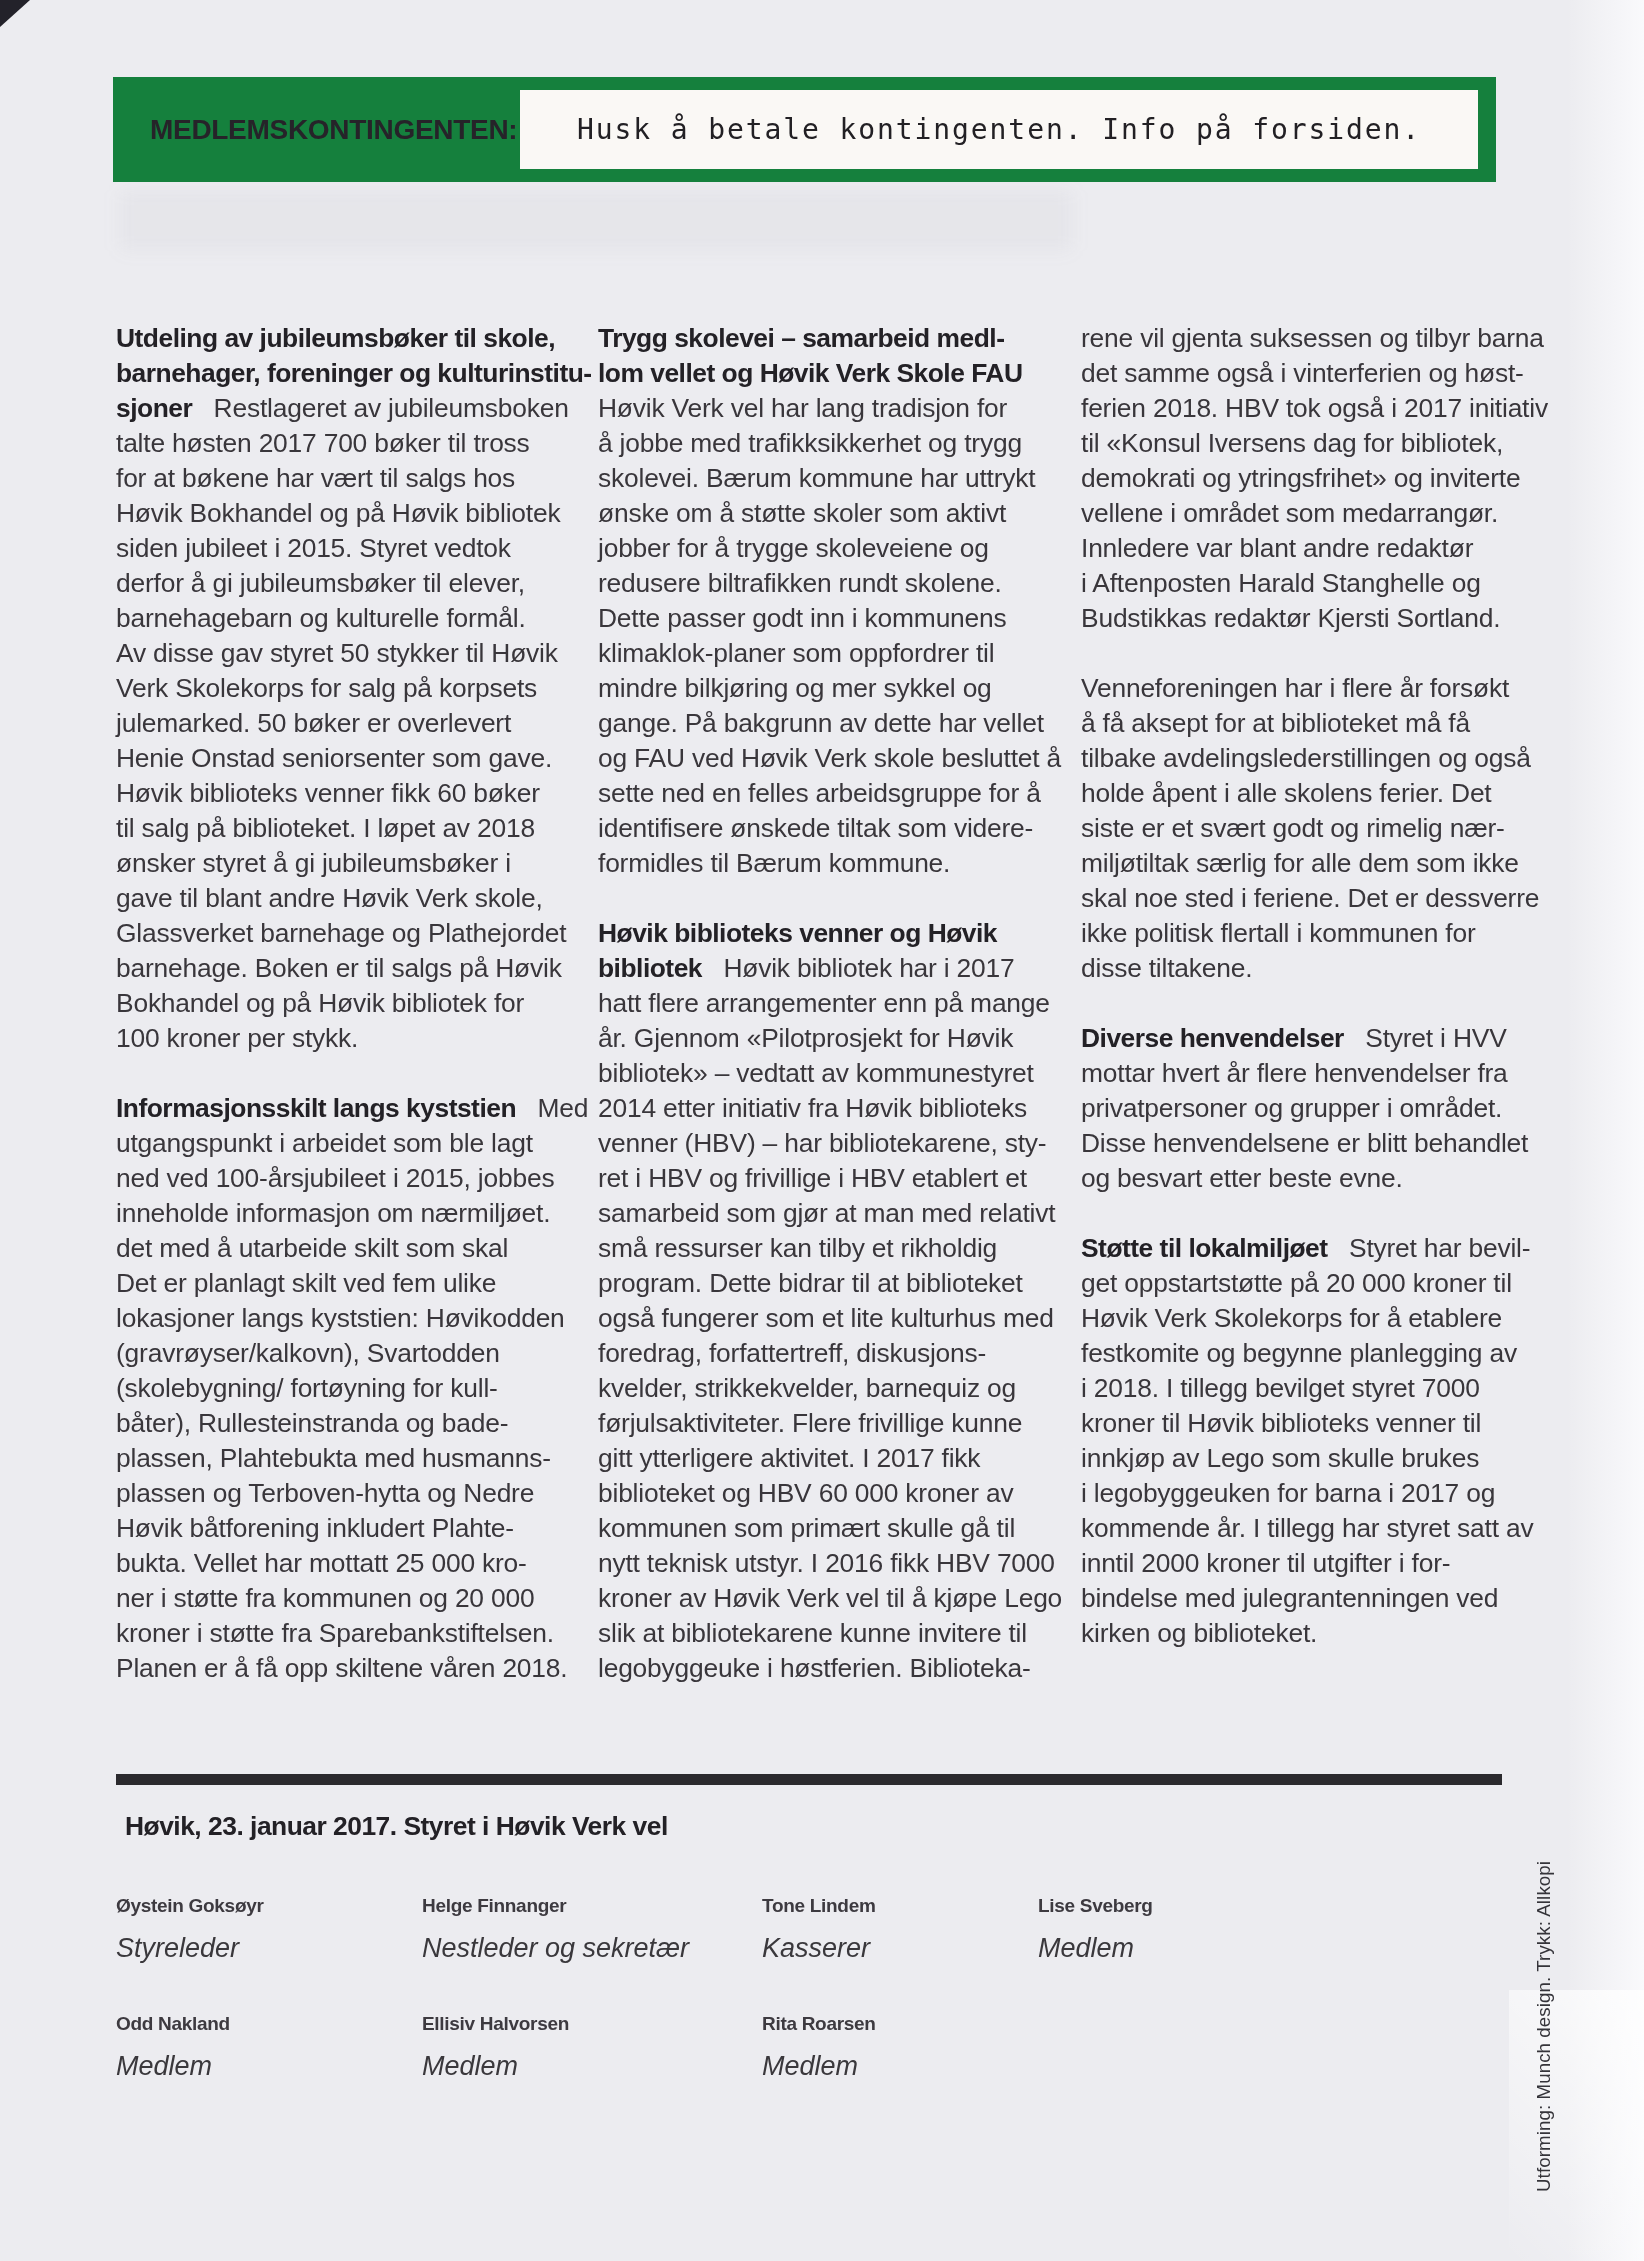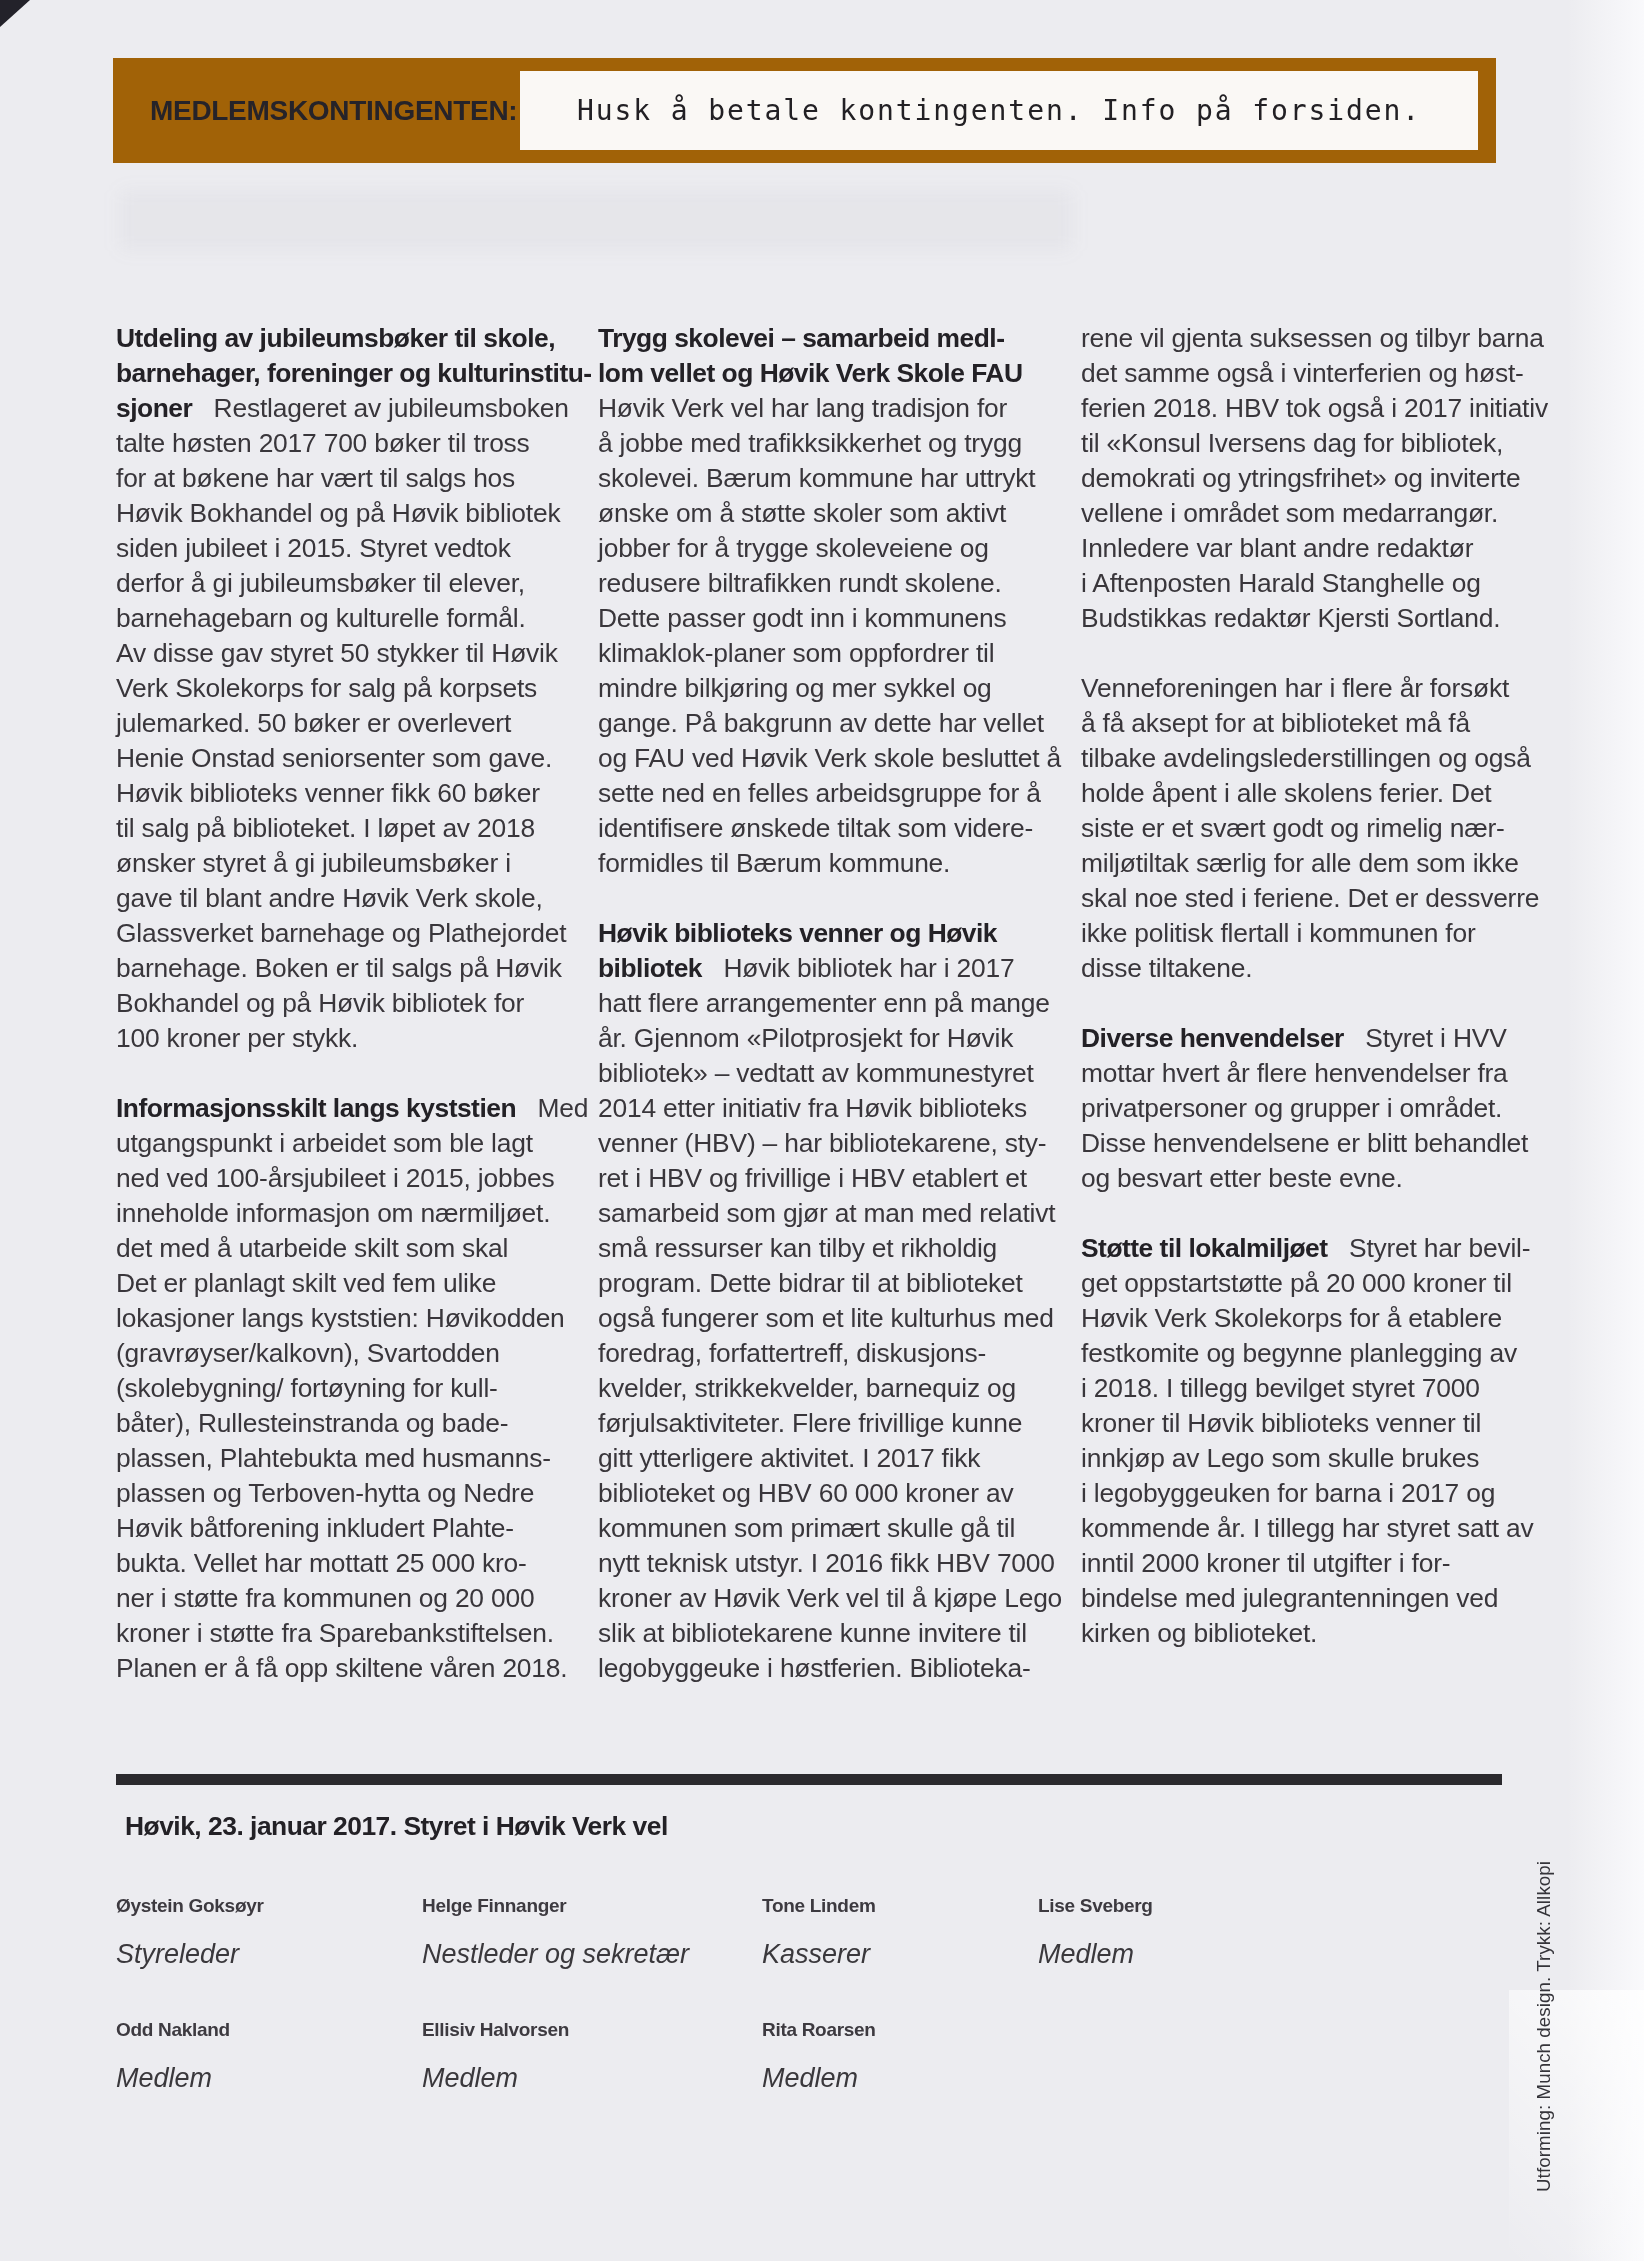--- a/index.html
+++ b/index.html
@@ -22,22 +22,22 @@
     position:absolute;right:0;bottom:0;width:135px;height:271px;
     background:linear-gradient(225deg, rgba(255,255,255,0.8), rgba(255,255,255,0));
   }
   .ghost{
     position:absolute;left:119px;top:190px;width:954px;height:61px;
     background:rgba(110,110,135,0.05);filter:blur(9px);border-radius:5.2px;
   }
 
   
   .banner{
-    position:absolute;left:113px;top:58px;width:1383px;height:105px;
-    background:#a16207;
+    position:absolute;left:113px;top:77px;width:1383px;height:105px;
+    background:#15803d;
     text-decoration:underline;
   }
   .banner-label{
     position:absolute;left:37px;top:0;height:100%;display:flex;align-items:center;
     font-weight:bold;font-size:28px;letter-spacing:-0.3px;color:#262329;
   }
   .banner-box{
     position:absolute;left:407px;top:13px;width:958px;height:79px;
     background:#faf8f5;display:flex;align-items:center;justify-content:center;
   }
@@ -65,21 +65,21 @@
   }
   .dateline{
     position:absolute;left:125px;top:1811px;
     font-weight:bold;font-size:26.4px;letter-spacing:-0.5px;color:#232126;
   }
   #people{
     position:absolute;left:116px;top:1888px;width:1393px;
     display:grid;grid-template-columns:306px 340px 276px 1fr;row-gap:40px;
   }
   .pname{font-weight:bold;font-size:19px;letter-spacing:-0.3px;color:#3d3a40;line-height:35px;}
-  .prole{font-style:italic;font-size:27px;color:#3a383c;line-height:35px;margin-top:14px;}
+  .prole{font-style:italic;font-size:27px;color:#3a383c;line-height:35px;margin-top:8px;}
 
   
   .sidenote{
     position:absolute;left:1533px;top:2192px;transform-origin:0 0;transform:rotate(-90deg);
     font-size:18.7px;color:#35343a;letter-spacing:0.1px;white-space:pre;width:361px;
   }
 </style>
 </head>
 <body>
 

